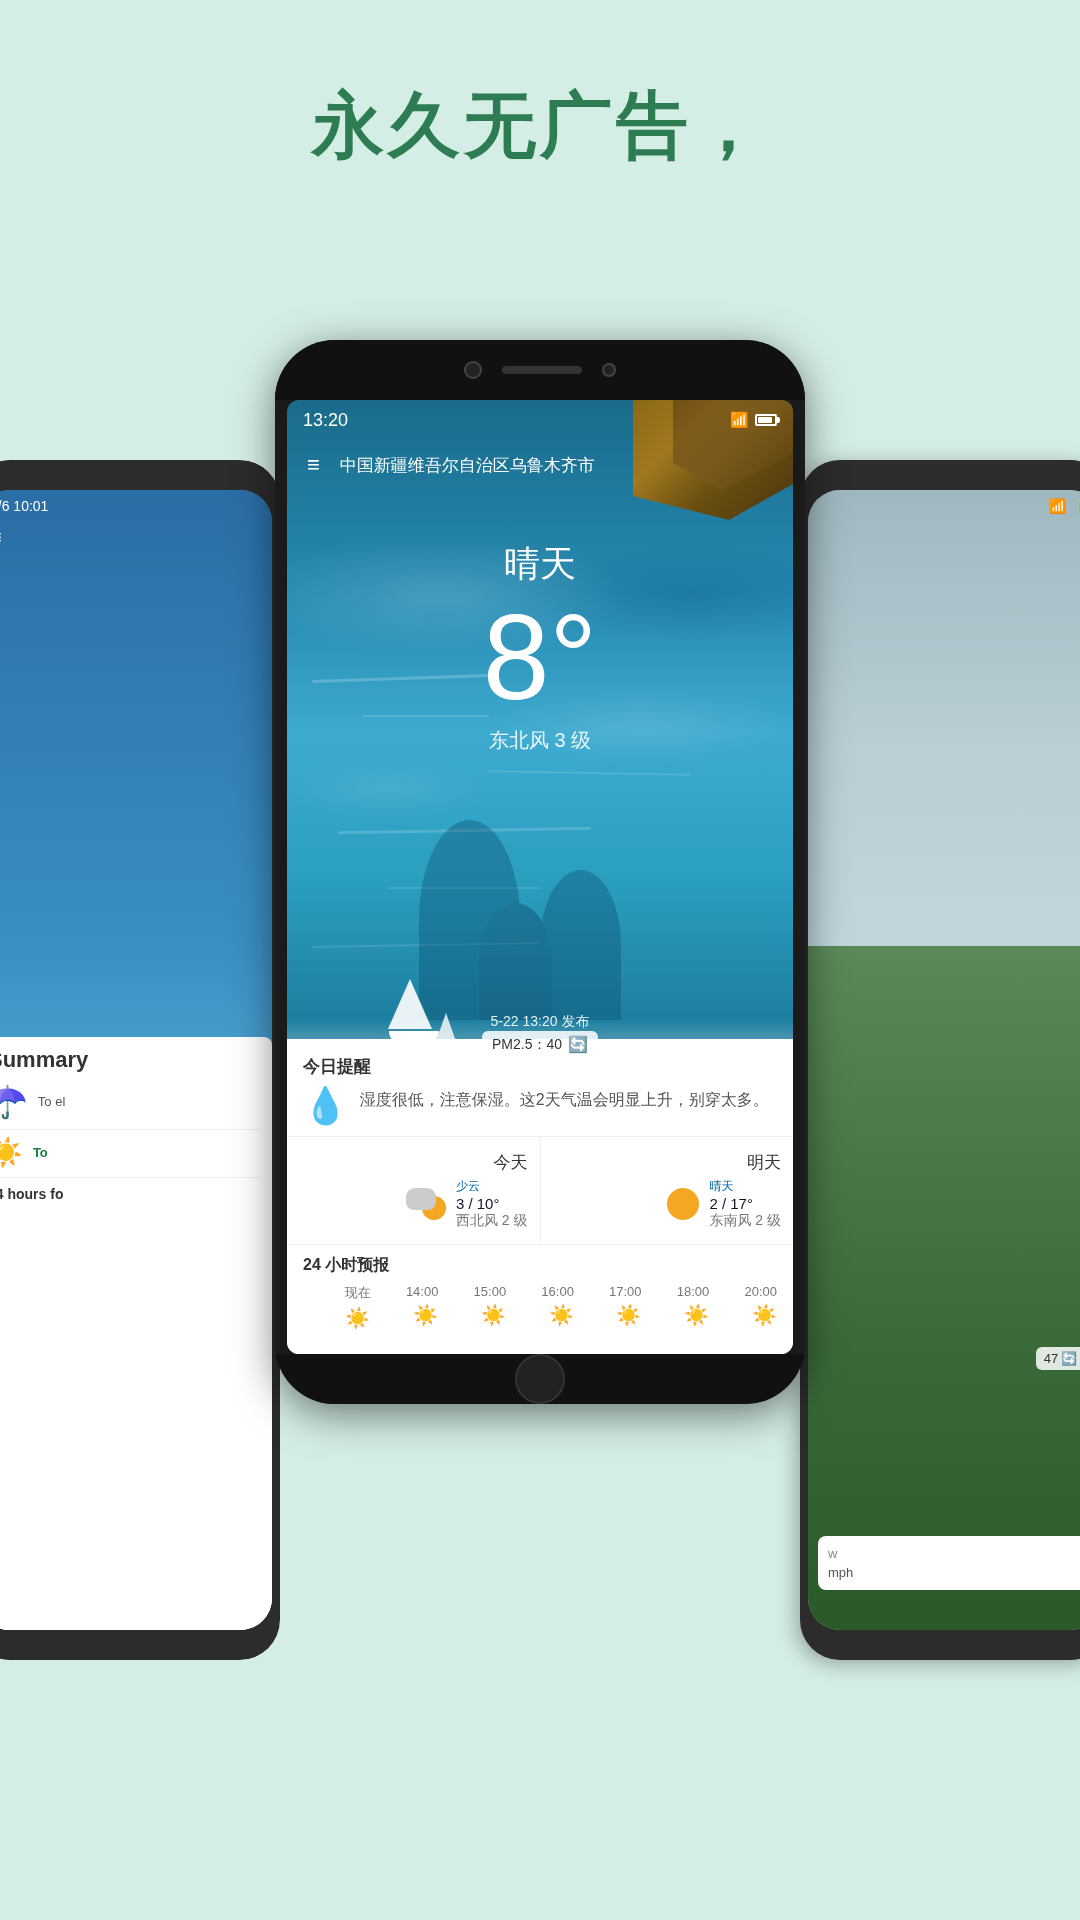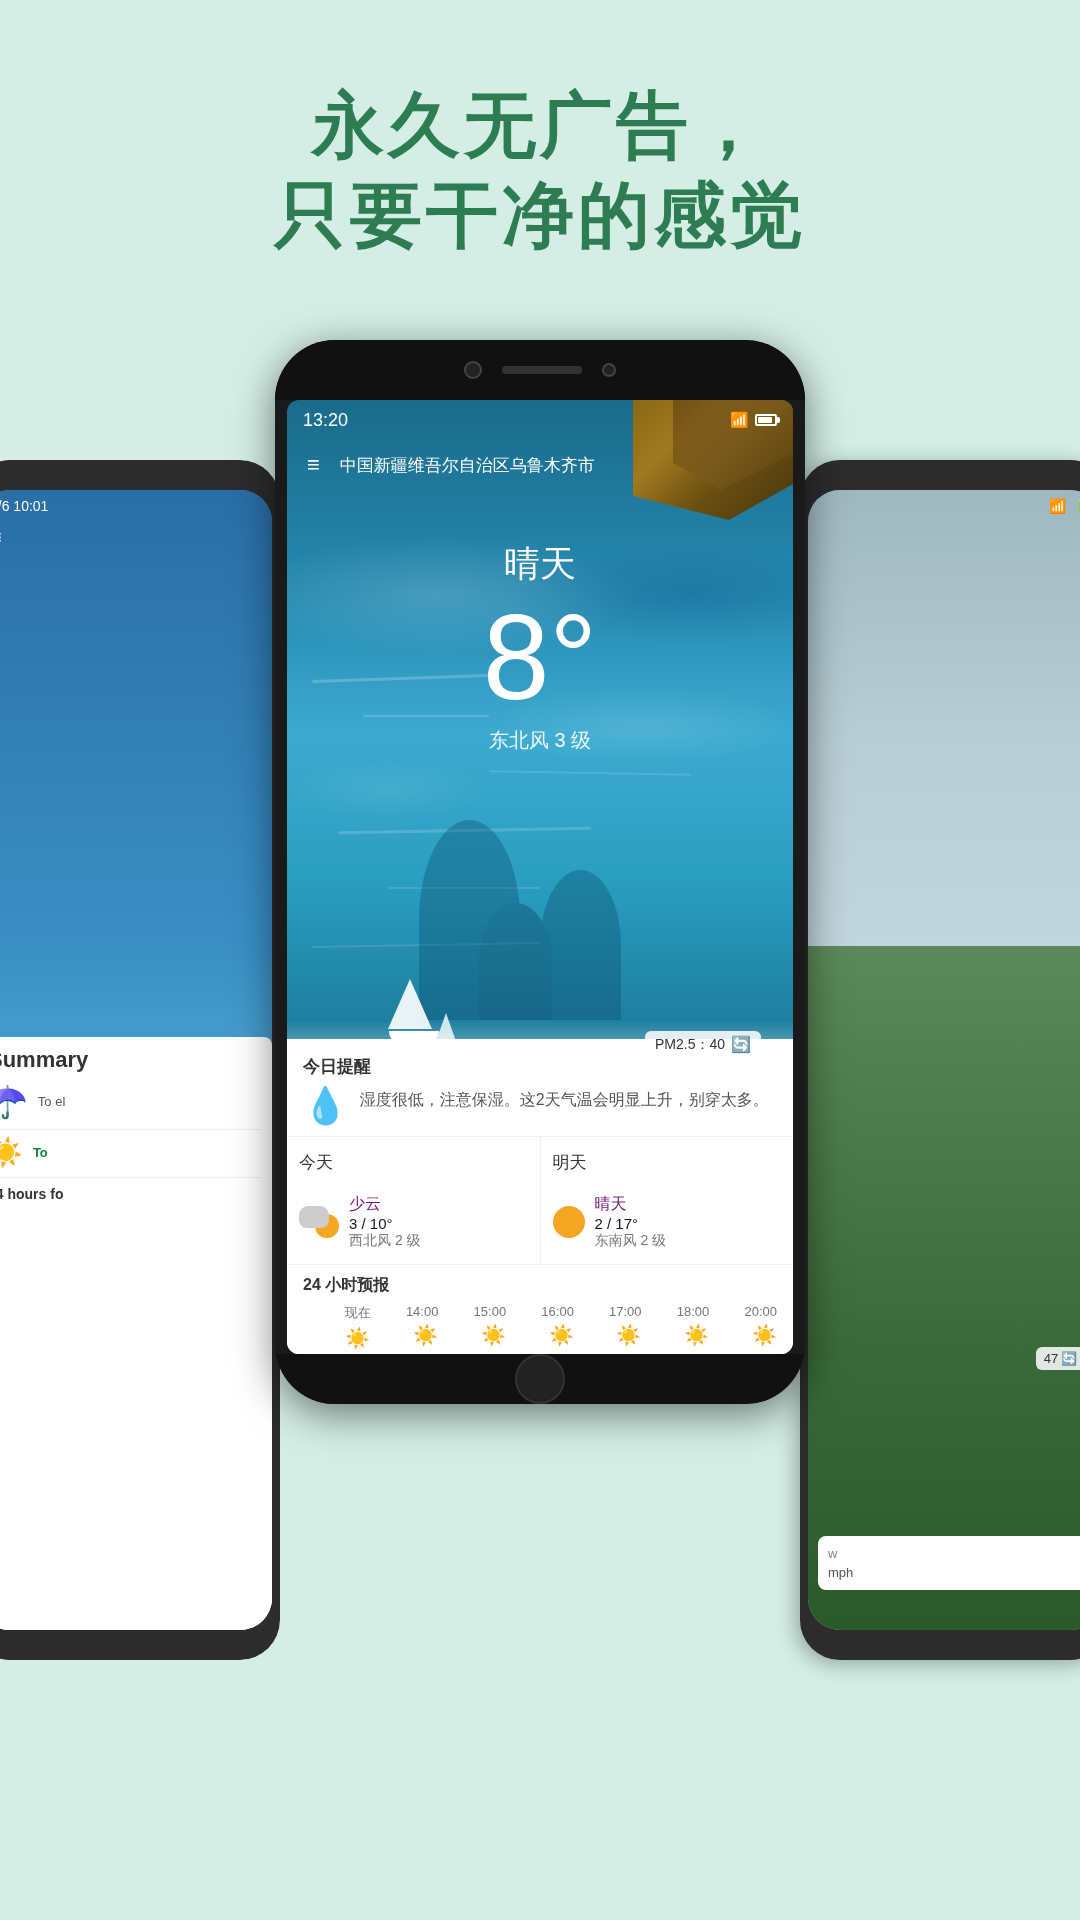--- a/index.html
+++ b/index.html
@@ -376,20 +376,21 @@
       bottom: 31%;
       left: 0;
       right: 0;
       display: flex;
       justify-content: space-between;
       align-items: center;
       padding: 0 32px;
       color: white;
       font-size: 14px;
       z-index: 100;
+      flex-direction: column;
     }
 
     .publish-time {
       font-size: 14px;
       opacity: 0.9;
     }
 
     .pm-badge {
       background: rgba(255,255,255,0.85);
       color: #333;
@@ -449,36 +450,37 @@
     .forecast-row {
       display: flex;
       border-bottom: 1px solid #f0f0f0;
     }
 
     .forecast-day {
       flex: 1;
       padding: 14px 12px;
       display: flex;
       flex-direction: column;
-      gap: 20px;
+      gap: 4px;
+      align-items: flex-end;
     }
 
     .forecast-day:first-child {
       border-right: 1px solid #f0f0f0;
     }
 
     .forecast-day-name {
       font-size: 17px;
       color: #333;
       font-weight: 500;
     }
 
     .forecast-day-condition {
-      font-size: 16px;
-      color: #701a75;
+      font-size: 12px;
+      color: #0369a1;
     }
 
     .forecast-day-temp {
       font-size: 15px;
       color: #0f172a;
     }
 
     .forecast-day-wind {
       font-size: 14px;
       color: #777;
@@ -573,21 +575,20 @@
       bottom: 1px;
       background: white;
       border-radius: 1px;
     }
   </style>
 </head>
 <body>
 
 <div class="headline-area">
   <div class="headline-text">永久无广告，</div>
-  <div class="headline-text">只要干净的感觉</div>
 </div>
 
 <div class="phones-container">
 
   <div class="phone-left">
     <div class="phone-left-screen">
 
       <div style="position:absolute;top:0;left:0;right:0;bottom:0;background:linear-gradient(180deg,#2a6ea6 0%,#3a8fc4 40%,#5ab5da 65%,#f5f5f5 75%,#fff 100%);"></div>
 
       <div style="position:absolute;top:0;left:0;right:0;bottom:0;">

